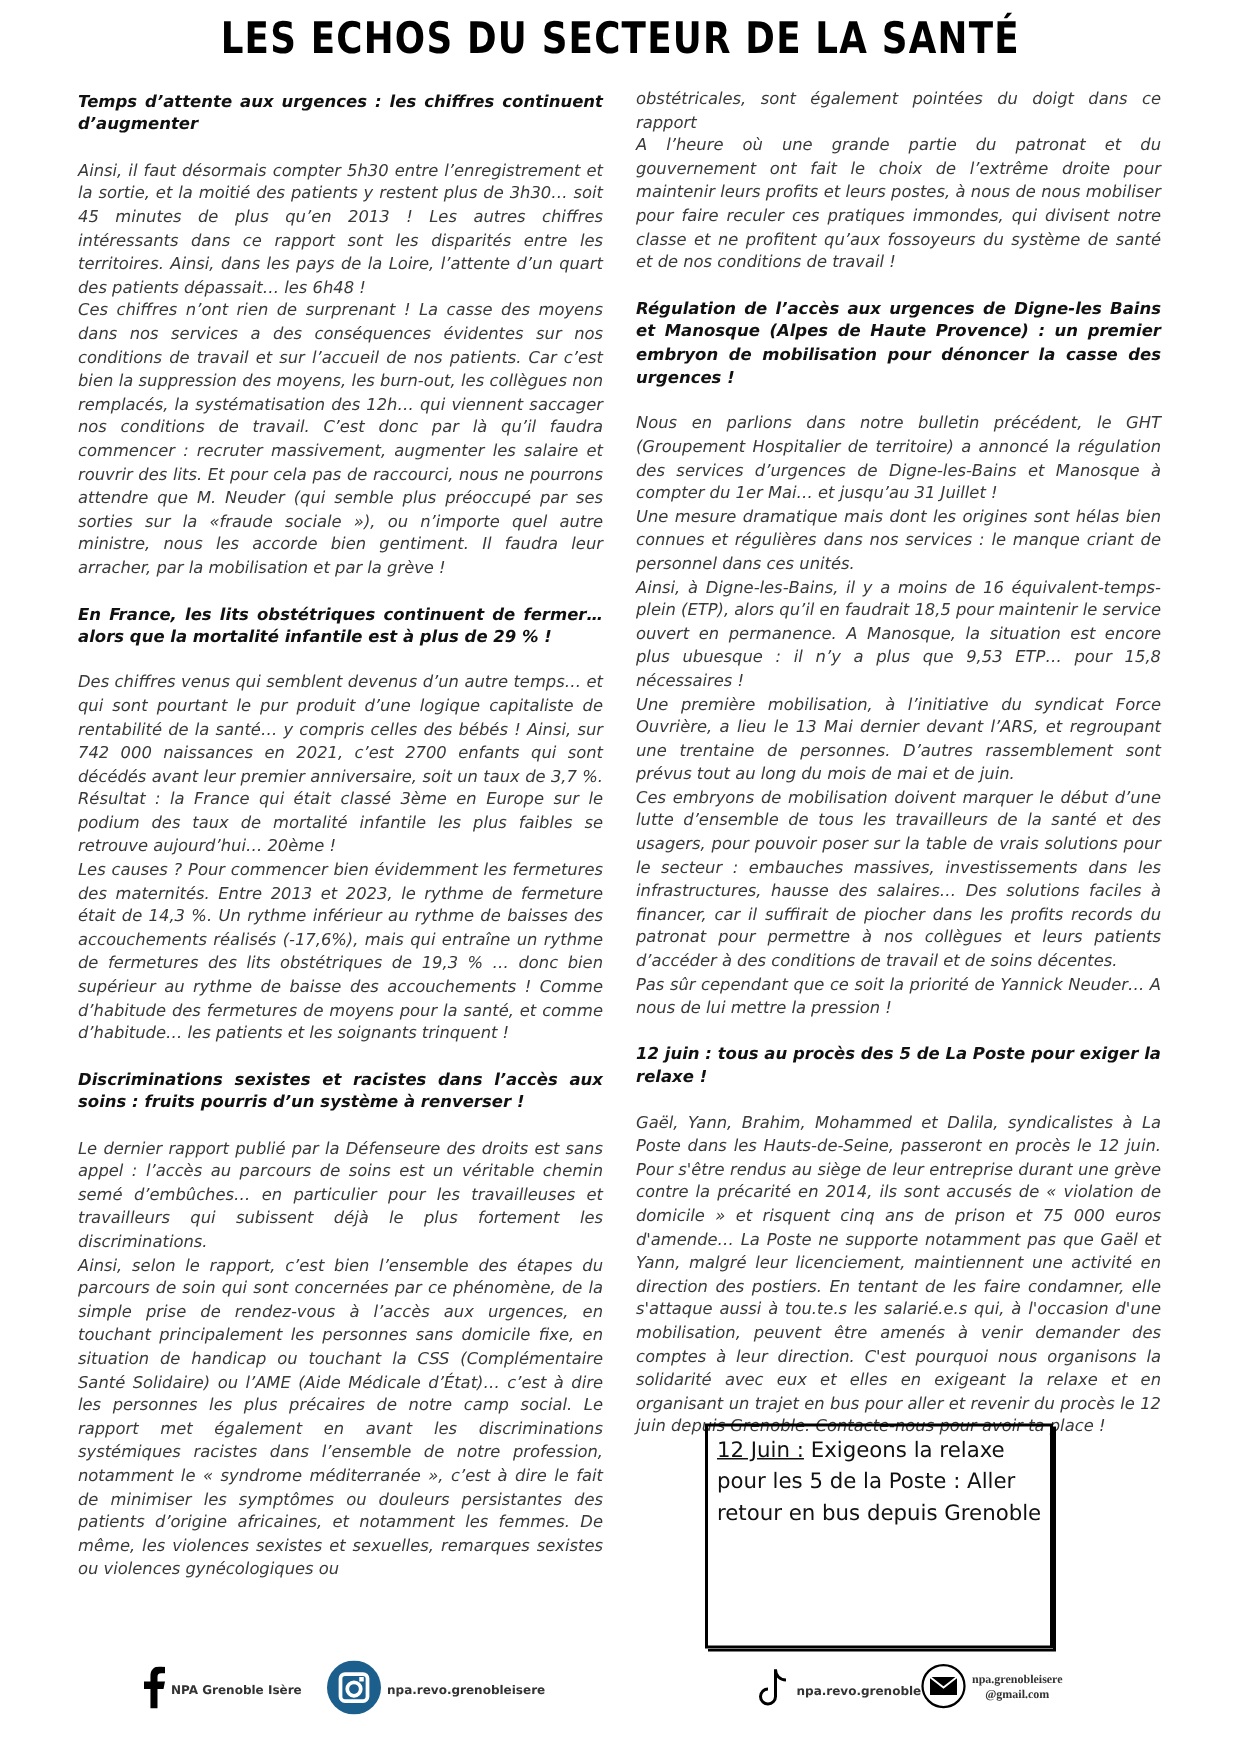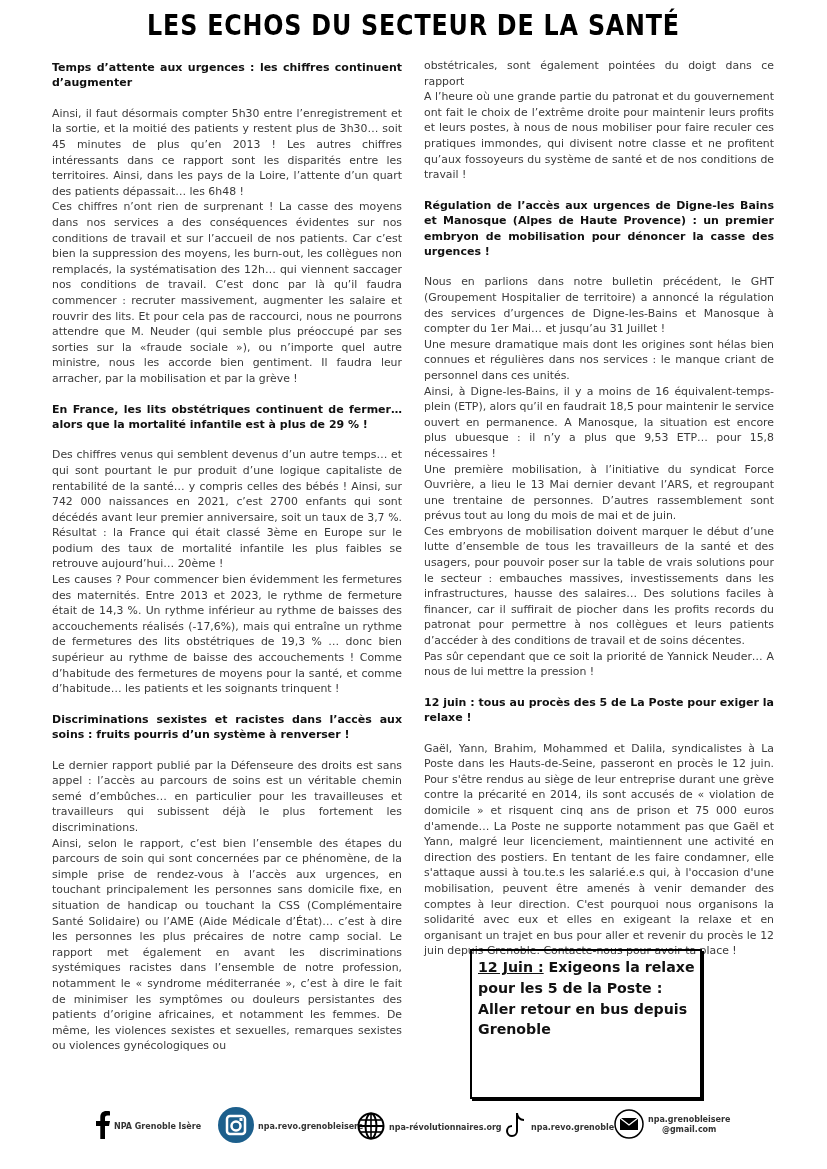--- a/index.html
+++ b/index.html
@@ -2,30 +2,30 @@
 <html><head>
   <meta charset="utf-8">
   <style>
     html, body { margin: 0; padding: 0; background: #ffffff; }
     body { width: 827px; height: 1169px; position: relative; overflow: hidden; font-family: "DejaVu Sans", sans-serif; color: #3a3a3a; }
     .title {
       position: absolute; left: 0; top: 8px; width: 827px; text-align: center;
       font-family: "DejaVu Sans", sans-serif; font-weight: bold; font-size: 29px;
       letter-spacing: 1px; color: #000; transform: scaleX(0.82); transform-origin: center;
     }
-    .col { position: absolute; top: 60px; width: 350px; font-size: 10.9px; line-height: 15.6px; text-align: justify; }
+    .col { position: absolute; top: 60px; width: 350px; font-size: 10.9px; line-height: 15.6px; text-align: justify; font-style: italic; }
     .col.left { left: 52px; }
     .col.right { left: 424px; top: 58px; }
     .col p { margin: 0; }
     .col h2 { margin: 0 0 15px 0; font-size: 11px; line-height: 15.4px; font-weight: bold; color: #111; text-align: justify; }
     .gap { height: 15px; }
     .box {
       position: absolute; left: 470px; top: 949px; width: 232px; height: 150px;
       border: 2px solid #000; box-shadow: 2px 2px 0 #000; padding: 6px 0 0 6px; box-sizing: border-box;
-      font-family: "DejaVu Sans", sans-serif; font-weight: bold; font-size: 14.2px; line-height: 20.8px; color: #111;
+      font-family: "DejaVu Sans", sans-serif; font-weight: normal; font-size: 14.2px; line-height: 20.8px; color: #111;
     }
     .box p { margin: 0; }
     .box .u { text-decoration: underline; }
     .box .gap2 { height: 11px; }
     .footer { position: absolute; left: 0; top: 1105px; width: 827px; height: 50px; }
     .fi { position: absolute; display: flex; align-items: center; font-size: 8px; font-weight: bold; color: #333; }
     .icon { display: inline-block; }
   </style>
 </head>
 <body>
@@ -92,43 +92,30 @@
     <span class="icon">
       <svg width="36" height="36" viewBox="0 0 36 36">
           <circle cx="18" cy="18" r="18" fill="#1c5f8c"></circle>
           <rect x="9" y="9" width="18" height="18" rx="3" fill="none" stroke="#fff" stroke-width="2.5"></rect>
           <circle cx="18" cy="19" r="4.5" fill="none" stroke="#fff" stroke-width="2.5"></circle>
           <rect x="21.5" y="11" width="3" height="3" fill="#fff"></rect>
         </svg>
     </span>
     <span style="margin-left:4px;">npa.revo.grenobleisere</span>
   </div>
-  <div class="fi" style="left:357px; top:7px;">
-    <span class="icon">
-      <svg width="28" height="28" viewBox="0 0 28 28">
-          <circle cx="14" cy="14" r="12.5" fill="none" stroke="#000" stroke-width="2"></circle>
-          <ellipse cx="14" cy="14" rx="5.5" ry="12.5" fill="none" stroke="#000" stroke-width="2"></ellipse>
-          <line x1="1.5" y1="14" x2="26.5" y2="14" stroke="#000" stroke-width="2"></line>
-          <line x1="4" y1="8" x2="24" y2="8" stroke="#000" stroke-width="1.6"></line>
-          <line x1="4" y1="20" x2="24" y2="20" stroke="#000" stroke-width="1.6"></line>
-          <line x1="14" y1="1.5" x2="14" y2="26.5" stroke="#000" stroke-width="1.6"></line>
-        </svg>
-    </span>
-    <span style="margin-left:4px;">npa-révolutionnaires.org</span>
-  </div>
   <div class="fi" style="left:504px; top:6px;justify-content:space-between;">
     <span class="icon">
       <svg width="24" height="30" viewBox="0 0 24 30">
           <path d="M13 2v18a5 5 0 1 1-5-5" fill="none" stroke="#000" stroke-width="2"></path>
           <path d="M13 2c0 4 3 7 7 7" fill="none" stroke="#000" stroke-width="2"></path>
         </svg>
     </span>
     <span style="margin-left:3px;">npa.revo.grenoble</span>
   </div>
-  <div class="fi" style="left:614px; top:2px;">
+  <div class="fi" style="left:614px; top:2px;font-family:Liberation Serif, serif;">
     <span class="icon">
       <svg width="30" height="34" viewBox="0 0 30 34">
           <circle cx="15" cy="17" r="14" fill="none" stroke="#000" stroke-width="1.5"></circle>
           <rect x="6" y="11" width="18" height="12" fill="#000"></rect>
           <polyline points="6,11 15,18 24,11" fill="none" stroke="#fff" stroke-width="1.3"></polyline>
         </svg>
     </span>
     <span style="margin-left:4px; display:flex; flex-direction:column; align-items:center; line-height:10px;">
       <span>npa.grenobleisere</span>
       <span>@gmail.com</span>

